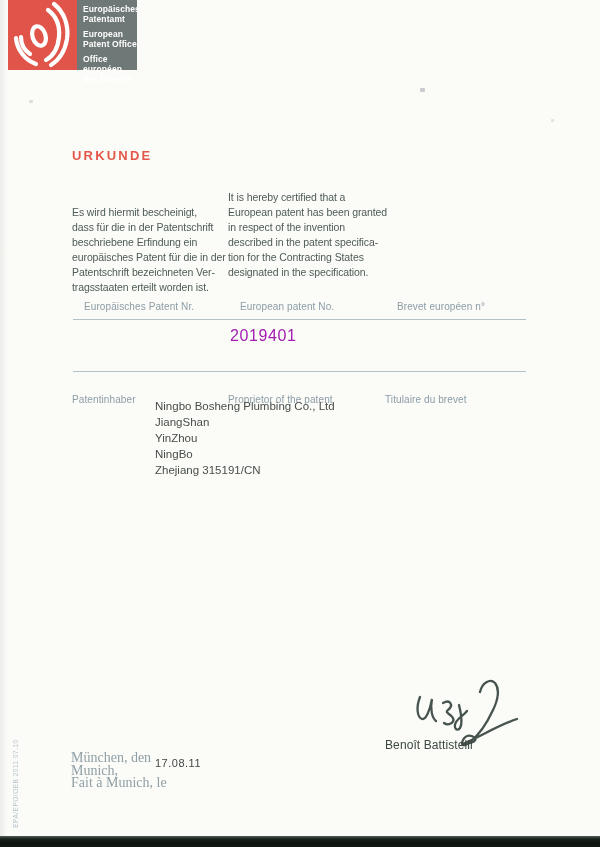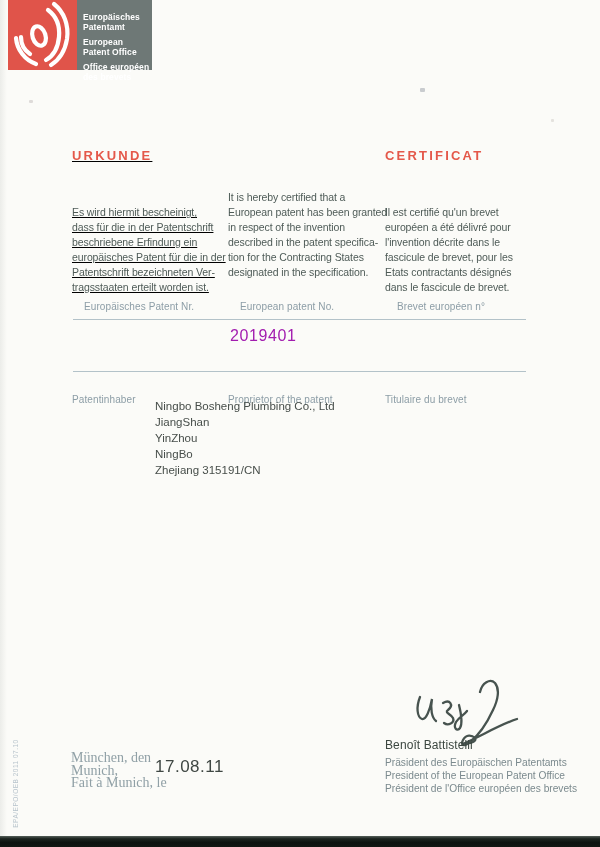--- a/index.html
+++ b/index.html
@@ -7,27 +7,27 @@
     position:relative;width:600px;height:847px;margin:0 auto;
     background:#fbfbf8;overflow:hidden;
     font-family:"Liberation Sans",sans-serif;
     -webkit-font-smoothing:antialiased;
   }
   .edge-shade{position:absolute;left:0;top:0;width:7px;height:847px;
     background:linear-gradient(90deg,rgba(100,110,105,.10),rgba(100,110,105,0));}
   
   .logo-red{position:absolute;left:8px;top:0;width:69px;height:70px;background:#e0544a;}
   .logo-red svg{display:block;width:69px;height:70px;}
-  .logo-gray{position:absolute;left:77px;top:0;width:75px;height:70px;background:#6e7876;
-    box-sizing:border-box;padding:12px 0 0 6px;}
+  .logo-gray{position:absolute;left:77px;top:0;width:60px;height:70px;background:#6e7876;
+    box-sizing:border-box;padding:4px 0 0 6px;}
   .org-name{color:#ffffff;font-weight:bold;font-size:8.5px;line-height:10px;
     white-space:pre-line;margin:0 0 5px 0;letter-spacing:.1px;}
   
   .col{position:absolute;top:148px;width:152px;}
-  .col-de{left:72px;text-decoration:underline;}.col-en{left:228px;}.col-fr{left:385px;}
+  .col-de{left:72px;}.col-en{left:228px;}.col-fr{left:385px;}
   .col-heading{color:#e4584a;font-weight:bold;font-size:13px;letter-spacing:2.2px;}
   .col-body{margin-top:42px;color:#4e5b57;font-size:10.5px;line-height:15px;
     letter-spacing:-.1px;white-space:pre;}
   
   .field-label{position:absolute;color:#8c9da6;font-size:10px;letter-spacing:.1px;}
   .row1{top:301px;padding-left:12px;}.row2{top:355px;margin-top:39px;}
   .lx1{left:72px;}.lx2{left:228px;}.lx3{left:385px;}
   .rule{position:absolute;left:73px;width:453px;height:1px;background:#b3c2c9;}
   .rule1{top:319px;}.rule2{top:371px;}
   .patent-number{position:absolute;left:230px;top:327px;color:#a21caf;
@@ -37,21 +37,21 @@
   
   .signature-svg{position:absolute;left:398px;top:678px;width:125px;height:70px;}
   .president-name{position:absolute;left:385px;top:738px;color:#3c4741;
     font-size:12px;font-weight:400;letter-spacing:.1px;}
   .president-titles{position:absolute;left:385px;top:756px;color:#7b8a8e;
     font-size:10.2px;line-height:13.2px;white-space:pre-line;}
   
   .issue-place{position:absolute;left:71px;top:752px;color:#90a0a6;
     font-size:14px;line-height:12.5px;white-space:pre-line;font-family:Liberation Serif, serif;}
   .issue-date{position:absolute;left:155px;top:757px;color:#3f4743;
-    font-size:17px;letter-spacing:.5px;text-align:right;}
+    font-size:11px;letter-spacing:.5px;text-align:right;}
   
   .edge-code{position:absolute;left:-35px;top:780px;width:100px;text-align:center;
     transform:rotate(-90deg);color:#b8c4cc;font-size:6.5px;letter-spacing:.5px;}
   .scan-band{position:absolute;left:0;top:836px;width:600px;height:11px;
     background:linear-gradient(180deg,#55605a 0%,#1c2420 25%,#0d1310 60%,#111713 100%);}
   .speck{position:absolute;border-radius:1px;}
   .speck1{left:420px;top:88px;width:5px;height:4px;background:rgba(120,130,140,.38);}
   .speck2{left:29px;top:100px;width:4px;height:3px;background:rgba(170,160,160,.35);}
   .speck3{left:551px;top:119px;width:3px;height:3px;background:rgba(200,195,190,.45);}
 </style>
@@ -96,27 +96,20 @@
   </div>
   <div class="col col-en">
     <div class="col-body">It is hereby certified that a
 European patent has been granted
 in respect of the invention
 described in the patent specifica-
 tion for the Contracting States
 designated in the specification.</div>
   </div>
   <div class="col col-fr">
-    <div class="col-heading">CERTIFICAT</div>
-    <div class="col-body">Il est certifié qu'un brevet
-européen a été délivré pour
-l'invention décrite dans le
-fascicule de brevet, pour les
-Etats contractants désignés
-dans le fascicule de brevet.</div>
   </div>
 
   <div class="field-label row1 lx1">Europäisches Patent Nr.</div>
   <div class="field-label row1 lx2">European patent No.</div>
   <div class="field-label row1 lx3">Brevet européen n°</div>
   <div class="rule rule1"></div>
   <div class="patent-number">2019401</div>
 
   <div class="field-label row2 lx1">Patentinhaber</div>
   <div class="field-label row2 lx2">Proprietor of the patent</div>
@@ -130,23 +123,20 @@
 
   <svg class="signature-svg" viewBox="0 0 125 70">
     <g fill="none" stroke="#47534f" stroke-width="2.3" stroke-linecap="round">
       <path d="M22,19 C18,29 19,39 24,41 C28,42 32,32 34,21 C32,31 34,40 38,43"></path>
       <path d="M45,25 C52,21 56,27 50,32 C46,35 53,36 55,40 C57,45 50,48 46,45"></path>
       <path d="M61,27 C63,35 65,45 62,50 C59,54 55,50 58,44 C61,39 66,37 69,33"></path>
       <path d="M82,14 C84,5 92,0 97,5 C102,11 100,22 95,32 C89,45 81,57 72,64 C66,69 62,68 65,62 C68,56 74,57 77,60 C79,63 73,66 67,65 C83,58 103,46 119,41"></path>
     </g>
   </svg>
   <div class="president-name">Benoît Battistelli</div>
-  <div class="president-titles">Präsident des Europäischen Patentamts
-President of the European Patent Office
-Président de l'Office européen des brevets</div>
 
   <div class="issue-place">München, den
 Munich,
 Fait à Munich, le</div>
   <div class="issue-date">17.08.11</div>
 
   <div class="edge-code">EPA/EPO/OEB 2011 07.10</div>
   <div class="scan-band"></div>
 </div>
 

